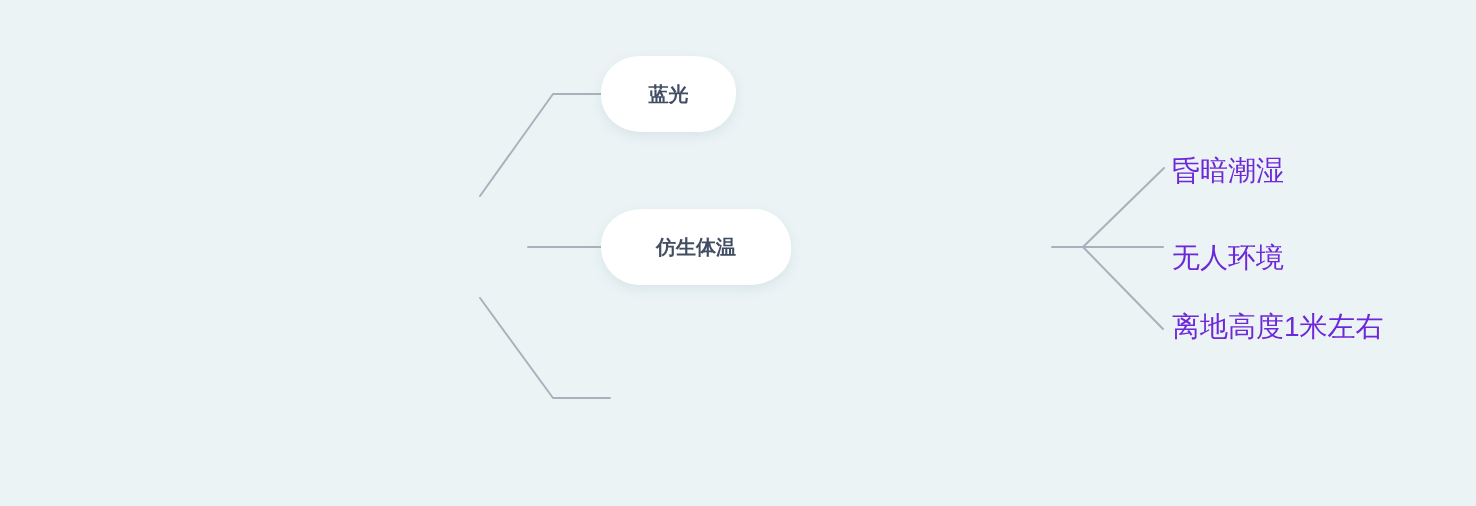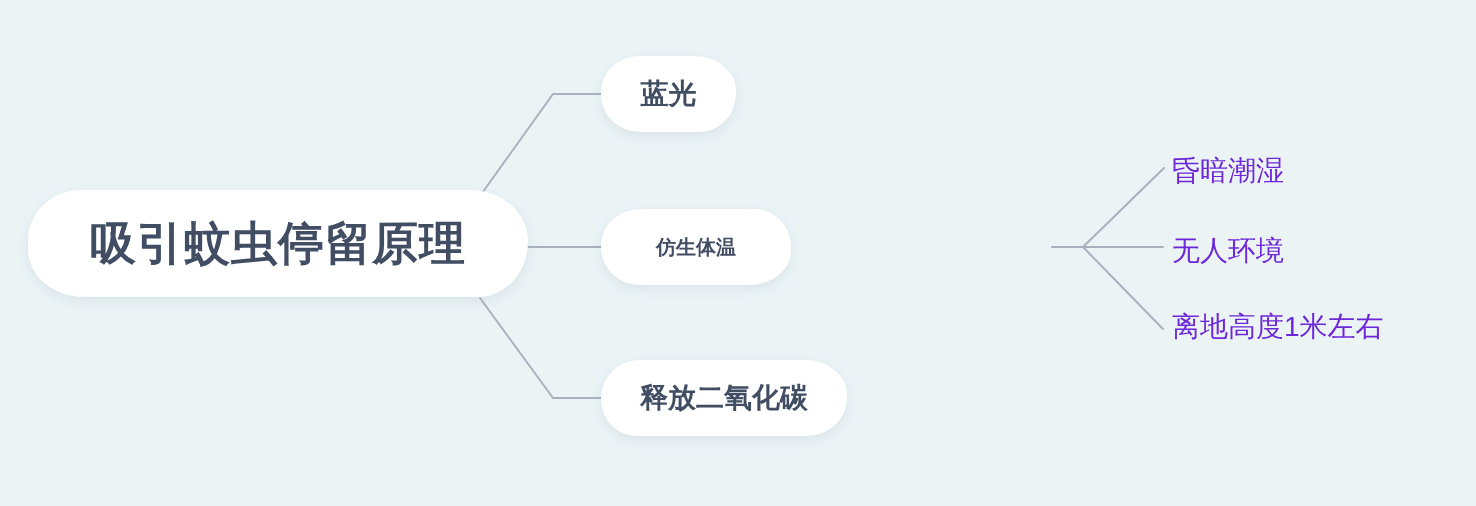--- a/index.html
+++ b/index.html
@@ -24,21 +24,21 @@
     white-space:nowrap;
     box-shadow:0 4px 12px rgba(140,165,180,0.18);
   }
   .node-root{
     left:28px;top:190px;width:500px;height:107px;
     font-size:46px;letter-spacing:1px;
     border-radius:56px 60px 52px 58px / 52px 54px 58px 50px;
   }
   .node-branch-0{
     left:601px;top:56px;width:135px;height:76px;
-    font-size:28px;
+    font-size:20px;
     border-radius:38px 42px 36px 40px / 36px 34px 38px 36px;
   }
   .node-branch-1{
     left:601px;top:209px;width:190px;height:76px;
     font-size:20px;
     border-radius:40px 36px 42px 38px / 36px 38px 34px 38px;
   }
   .node-branch-2{
     left:601px;top:360px;width:246px;height:76px;
     font-size:28px;
@@ -51,45 +51,43 @@
   }
   .child-label{
     position:absolute;
     left:1172px;
     height:34px;line-height:34px;
     color:#6d28d9;
     font-size:28px;font-weight:400;
     white-space:nowrap;
   }
   .child-0{top:154px;}
-  .child-1{top:234px;font-family:Liberation Serif, serif;}
+  .child-1{top:241px;font-family:Liberation Serif, serif;}
   .child-2{top:310px;}
 </style>
 </head>
 <body>
 
 <div class="canvas">
 
   <svg class="connectors">
     <path d="M480 196 L553 94 L610 94"></path>
     <path d="M528 247 L610 247"></path>
     <path d="M480 298 L553 398 L610 398"></path>
     <path d="M1052 247 L1083 247"></path>
     <path d="M1083 247 L1164 168"></path>
     <path d="M1083 247 L1163 247"></path>
     <path d="M1083 247 L1163 329"></path>
   </svg>
 
-  <div class="node node-root">吸引蚊虫停留原理</div>
 
   <div class="node node-branch-0">蓝光</div>
 
   <div class="node node-branch-1">仿生体温</div>
 
-  <div class="node node-branch-2">释放二氧化碳</div>
 
 
   <div class="child-label child-0">昏暗潮湿</div>
 
   <div class="child-label child-1">无人环境</div>
 
   <div class="child-label child-2">离地高度1米左右</div>
 
 </div>
 

